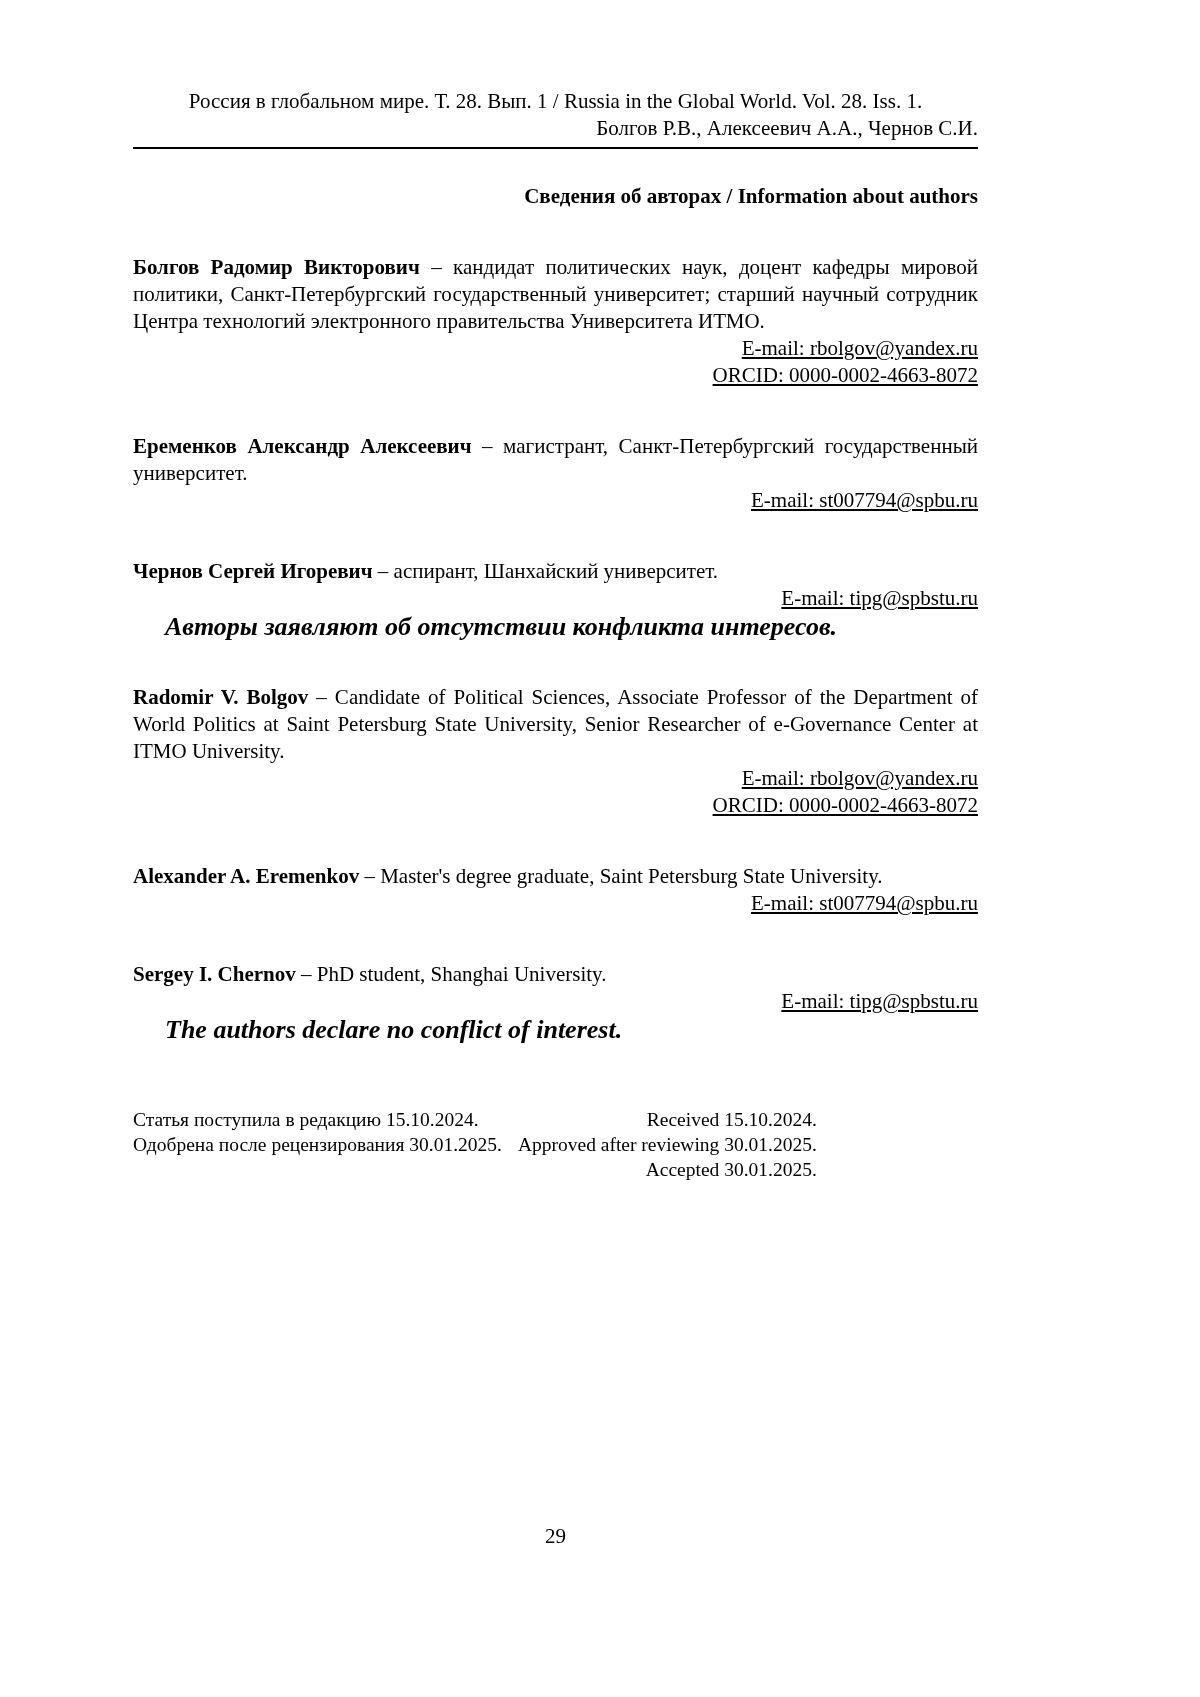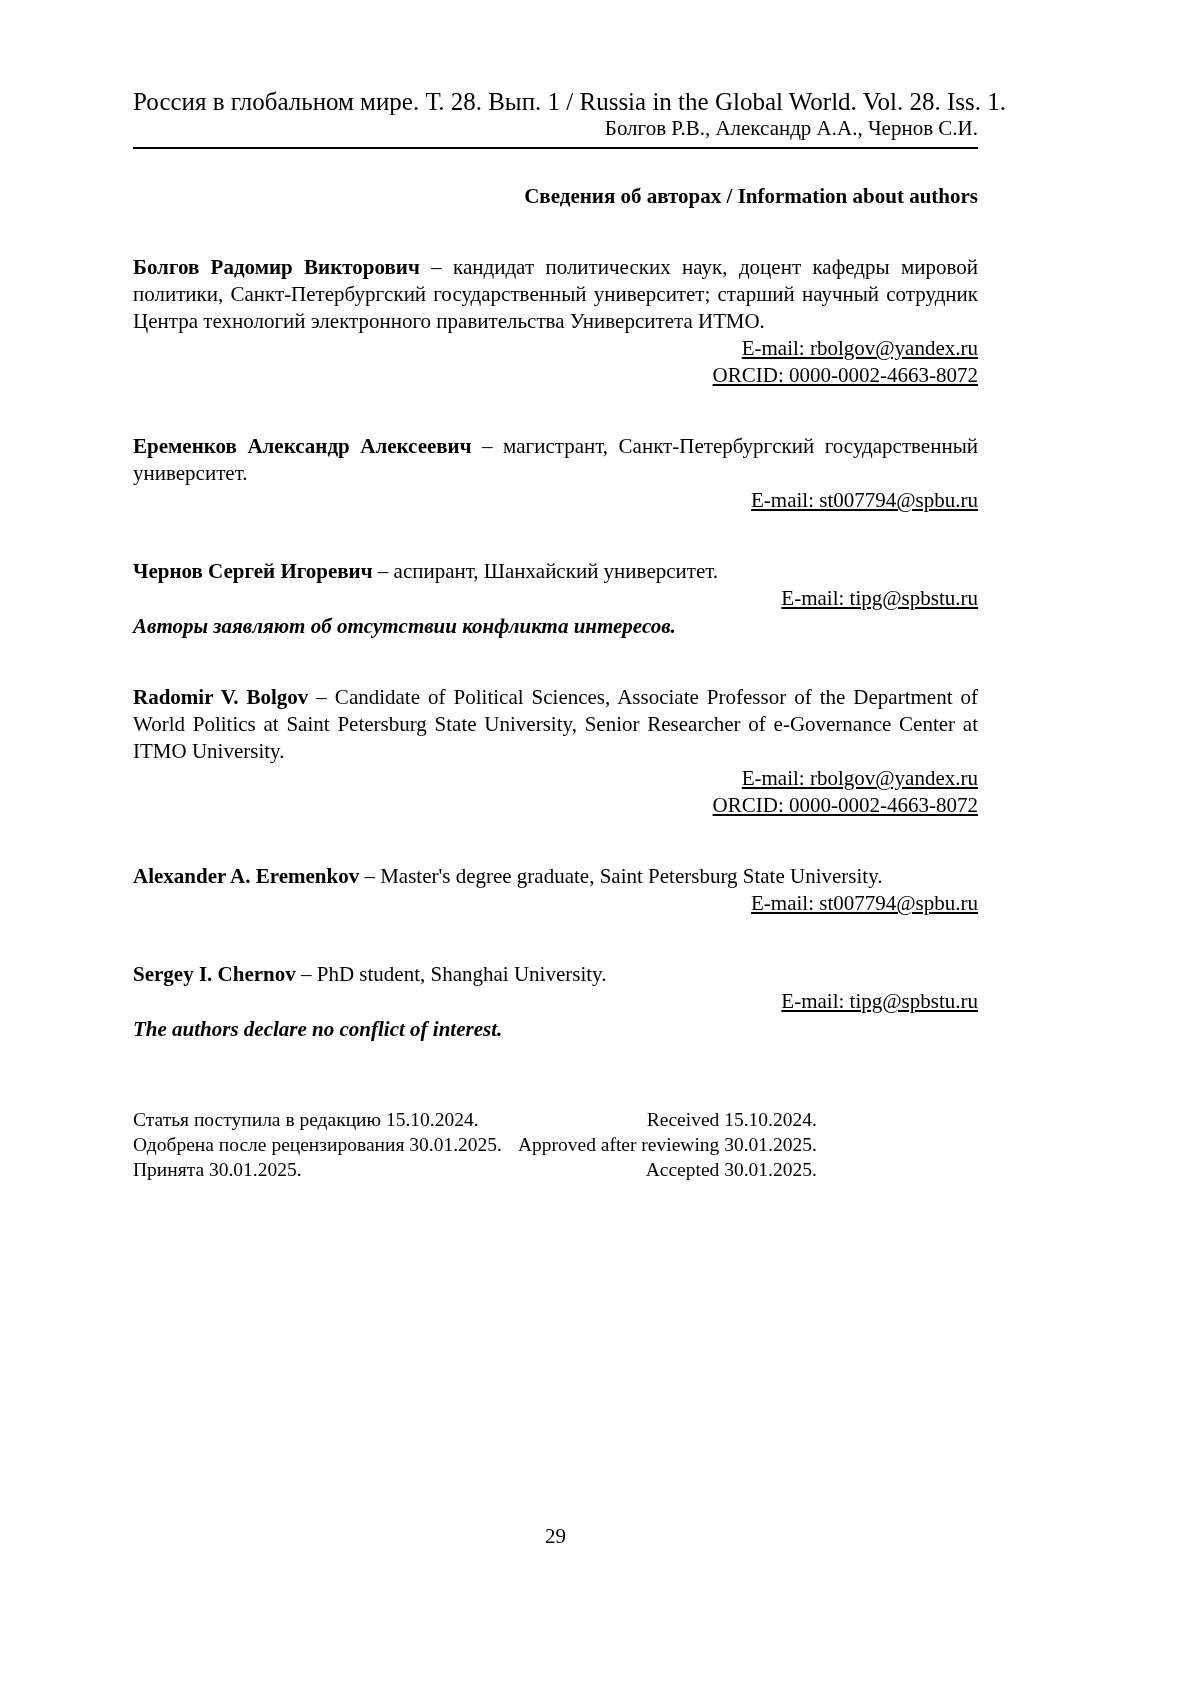--- a/index.html
+++ b/index.html
@@ -10,21 +10,21 @@
     margin: 0 auto;
     background: #ffffff;
     color: #000000;
     font-family: "Liberation Serif", "DejaVu Serif", serif;
     box-sizing: border-box;
     padding: 88px 222px 0 133px;
     overflow: hidden;
   }
   .hdr-line1 {
     text-align: center;
-    font-size: 25px;
+    font-size: 21px;
     line-height: 27px;
     white-space: nowrap;
   }
   .hdr-line2 {
     text-align: right;
     font-size: 21px;
     line-height: 27px;
     white-space: nowrap;
   }
   .hdr-rule {
@@ -46,25 +46,26 @@
     text-align: justify;
     margin-top: 44px;
   }
   .line {
     font-size: 21px;
     line-height: 27px;
     text-align: right;
     text-decoration: underline;
   }
   .conflict {
-    font-size: 21px;
+    font-size: 26px;
     line-height: 27px;
     font-weight: bold;
     font-style: italic;
     margin-top: 1px;
+    margin-left: 32px;
   }
   .en-block { margin-top: 9px; }
   .dates {
     margin-top: 64px;
     display: flex;
     justify-content: flex-start;
     font-size: 19.5px;
     line-height: 25px;
   }
   .dates .col-left  { text-align: left; }
@@ -78,21 +79,21 @@
     font-size: 21px;
   }
 </style>
 </head>
 <body>
 
 <div class="page">
 
   <header>
     <div class="hdr-line1">Россия в глобальном мире. Т. 28. Вып. 1 / Russia in the Global World. Vol. 28. Iss. 1.</div>
-    <div class="hdr-line2">Болгов Р.В., Александр А.А., Чернов С.И.</div>
+    <div class="hdr-line2">Болгов Р.В., Алексеевич А.А., Чернов С.И.</div>
     <hr class="hdr-rule">
   </header>
 
   <div class="doc-title">Сведения об авторах / Information about authors</div>
 
   <section>
     <p class="para"><b>Болгов Радомир Викторович</b><span> – кандидат политических наук, доцент кафедры мировой политики, Санкт-Петербургский государственный университет; старший научный сотрудник Центра технологий электронного правительства Университета ИТМО.</span></p>
     <p class="line">E-mail: rbolgov@yandex.ru</p>
     <p class="line">ORCID: 0000-0002-4663-8072</p>
 
@@ -116,21 +117,20 @@
     <p class="para"><b>Sergey I. Chernov</b><span> – PhD student, Shanghai University.</span></p>
     <p class="line">E-mail: tipg@spbstu.ru</p>
 
     <p class="conflict">The authors declare no conflict of interest.</p>
   </section>
 
   <div class="dates">
     <div class="col-left">
       <p>Статья поступила в редакцию 15.10.2024.</p>
       <p>Одобрена после рецензирования 30.01.2025.</p>
-      <p>Принята 30.01.2025.</p>
     </div>
     <div class="col-right">
       <p>Received 15.10.2024.</p>
       <p>Approved after reviewing 30.01.2025.</p>
       <p>Accepted 30.01.2025.</p>
     </div>
   </div>
 
   <div class="page-number">29</div>
 

